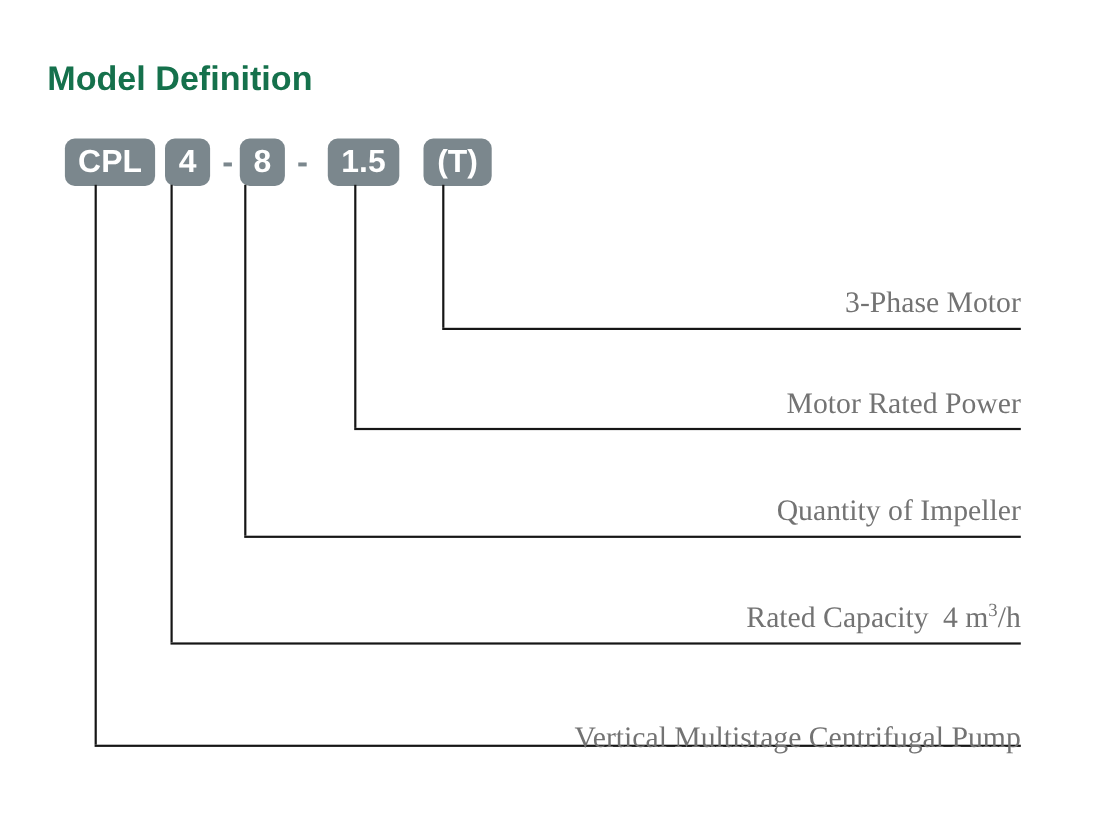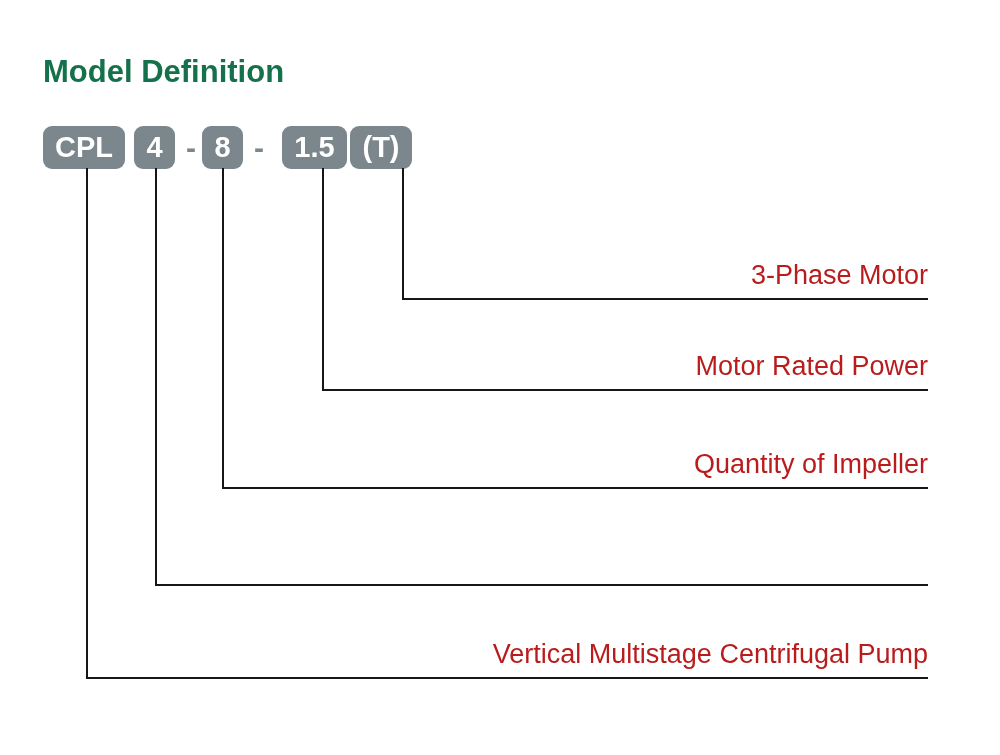--- a/index.html
+++ b/index.html
@@ -38,24 +38,24 @@
     align-items: center;
     justify-content: center;
     height: 43px;
     background: #7b878d;
     color: #ffffff;
     font-weight: 700;
     font-size: 29px;
     border-radius: 9px;
     padding: 0 10px;
   }
-  .code-box.seg-cpl { min-width: 82px; margin-right: 9px; }
+  .code-box.seg-cpl { min-width: 82px; margin-right: 9px; margin-left: 16px; }
   .code-box.seg-4   { min-width: 41px; margin-right: 11px; }
   .code-box.seg-8   { min-width: 41px; margin-left: 6px; margin-right: 11px; }
-  .code-box.seg-15  { min-width: 65px; margin-left: 18px; margin-right: 3px; }
+  .code-box.seg-15  { min-width: 65px; margin-left: 18px; margin-right: 22px; }
   .code-box.seg-t   { min-width: 62px; }
   .code-dash {
     color: #7b878d;
     font-weight: 700;
     font-size: 30px;
     line-height: 43px;
   }
 
   
   .vline {
@@ -77,31 +77,32 @@
   .h-phase    { left: 402px; top: 298px; width: 526px; }
   .h-power    { left: 322px; top: 389px; width: 606px; }
   .h-impeller { left: 222px; top: 487px; width: 706px; }
   .h-capacity { left: 155px; top: 584px; width: 773px; }
   .h-type     { left:  86px; top: 677px; width: 842px; }
 
   
   .callout-label {
     position: absolute;
     right: 72px;
-    color: #b91c1c;
+    color: #737373;
     font-size: 27px;
     line-height: 36px;
     text-align: center;
     white-space: nowrap;
+    font-family: Liberation Serif, serif;
   }
   .lbl-phase    { bottom: 462px; }
   .lbl-power    { bottom: 371px; }
   .lbl-impeller { bottom: 273px; }
   .lbl-capacity { bottom: 176px; }
-  .lbl-type     { bottom:  83px; margin-left: 36px; }
+  .lbl-type     { bottom:  67px; margin-left: 36px; }
 
   .capacity-value { margin-left: 13px; }
   .capacity-sup {
     font-size: 17px;
     vertical-align: 10px;
     line-height: 0;
   }
 </style>
 </head>
 <body>
@@ -134,18 +135,21 @@
 
   <div class="vline v-type"></div>
   <div class="hline h-type"></div>
 
   <div class="callout-label lbl-phase">3-Phase Motor</div>
 
   <div class="callout-label lbl-impeller">Quantity of Impeller</div>
 
   <div class="callout-label lbl-power">Motor Rated Power</div>
 
+  <div class="callout-label lbl-capacity">
+    <span>Rated Capacity</span><span class="capacity-value">4 m</span><span class="capacity-sup">3</span><span>/h</span>
+  </div>
 
   <div class="callout-label lbl-type">
     <div>Vertical Multistage Centrifugal Pump</div>
   </div>
 
 </div>
 
 </body></html>

